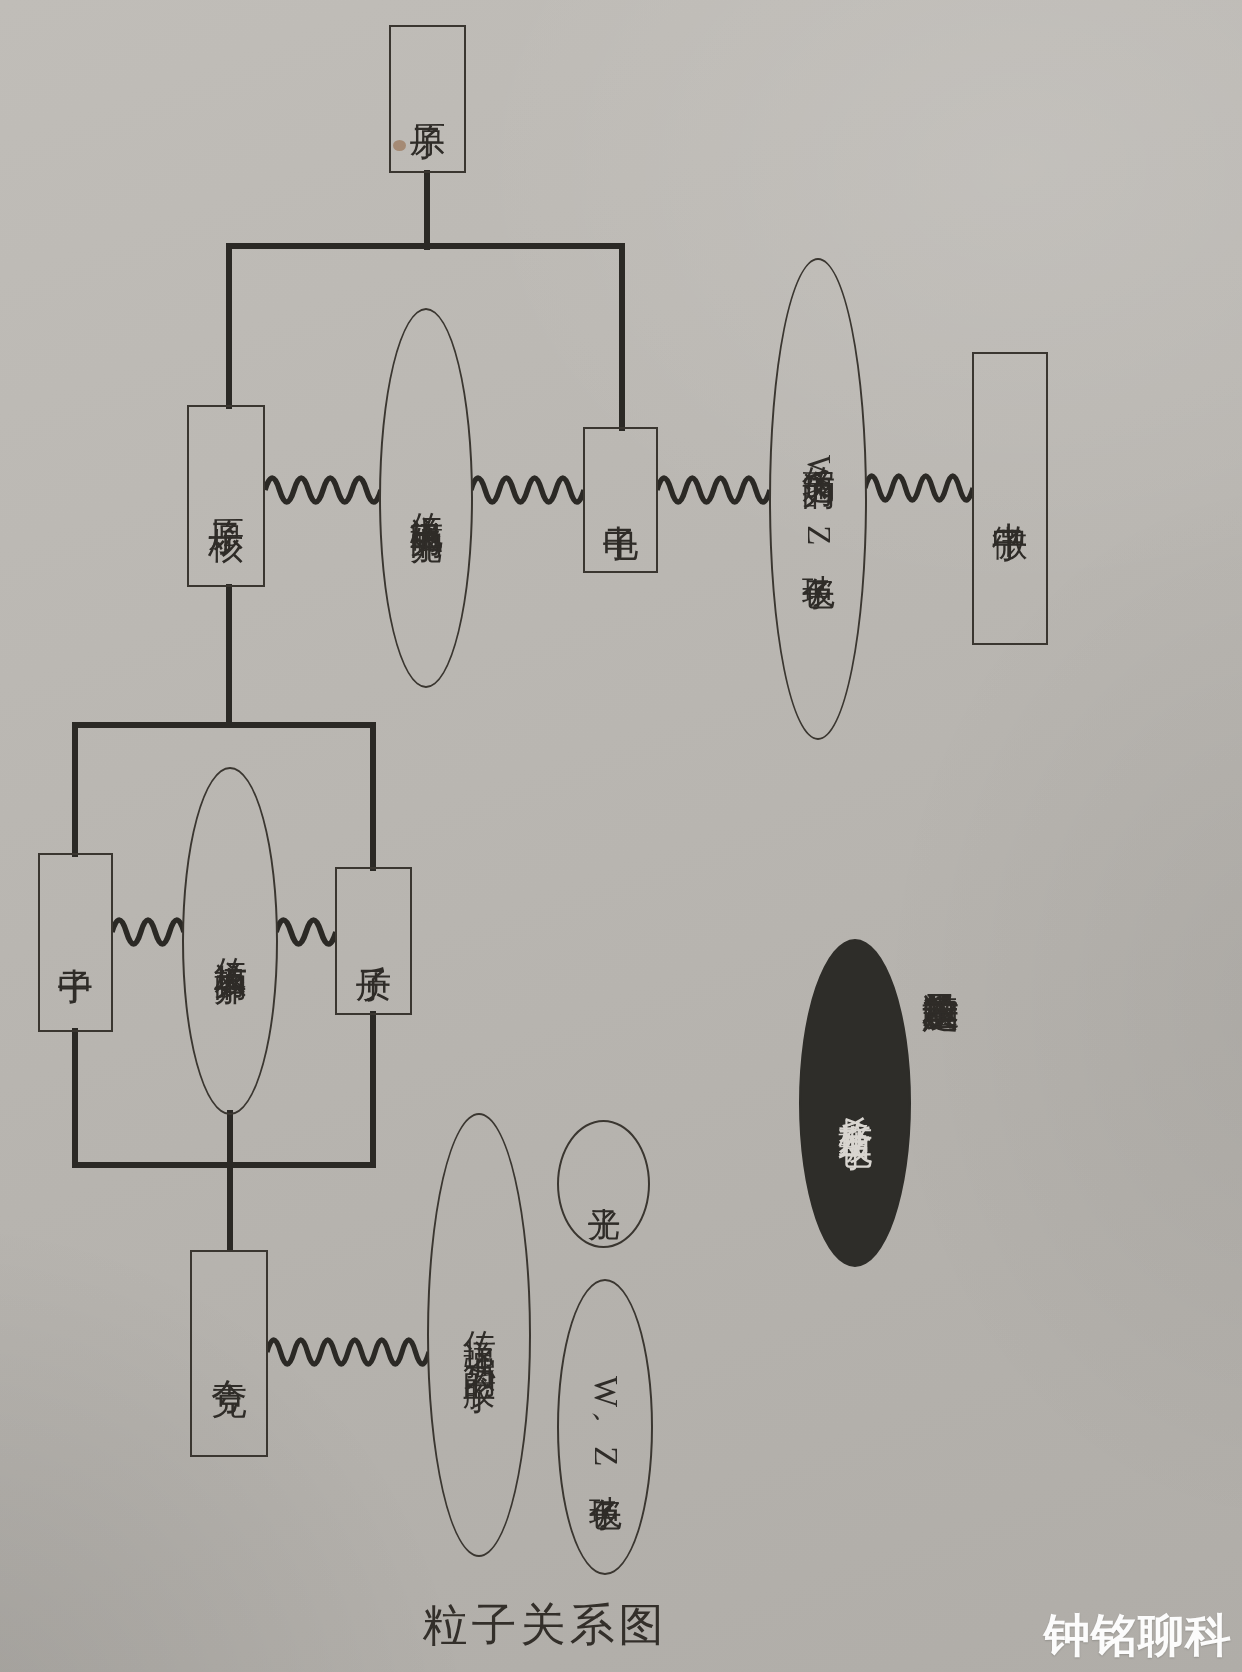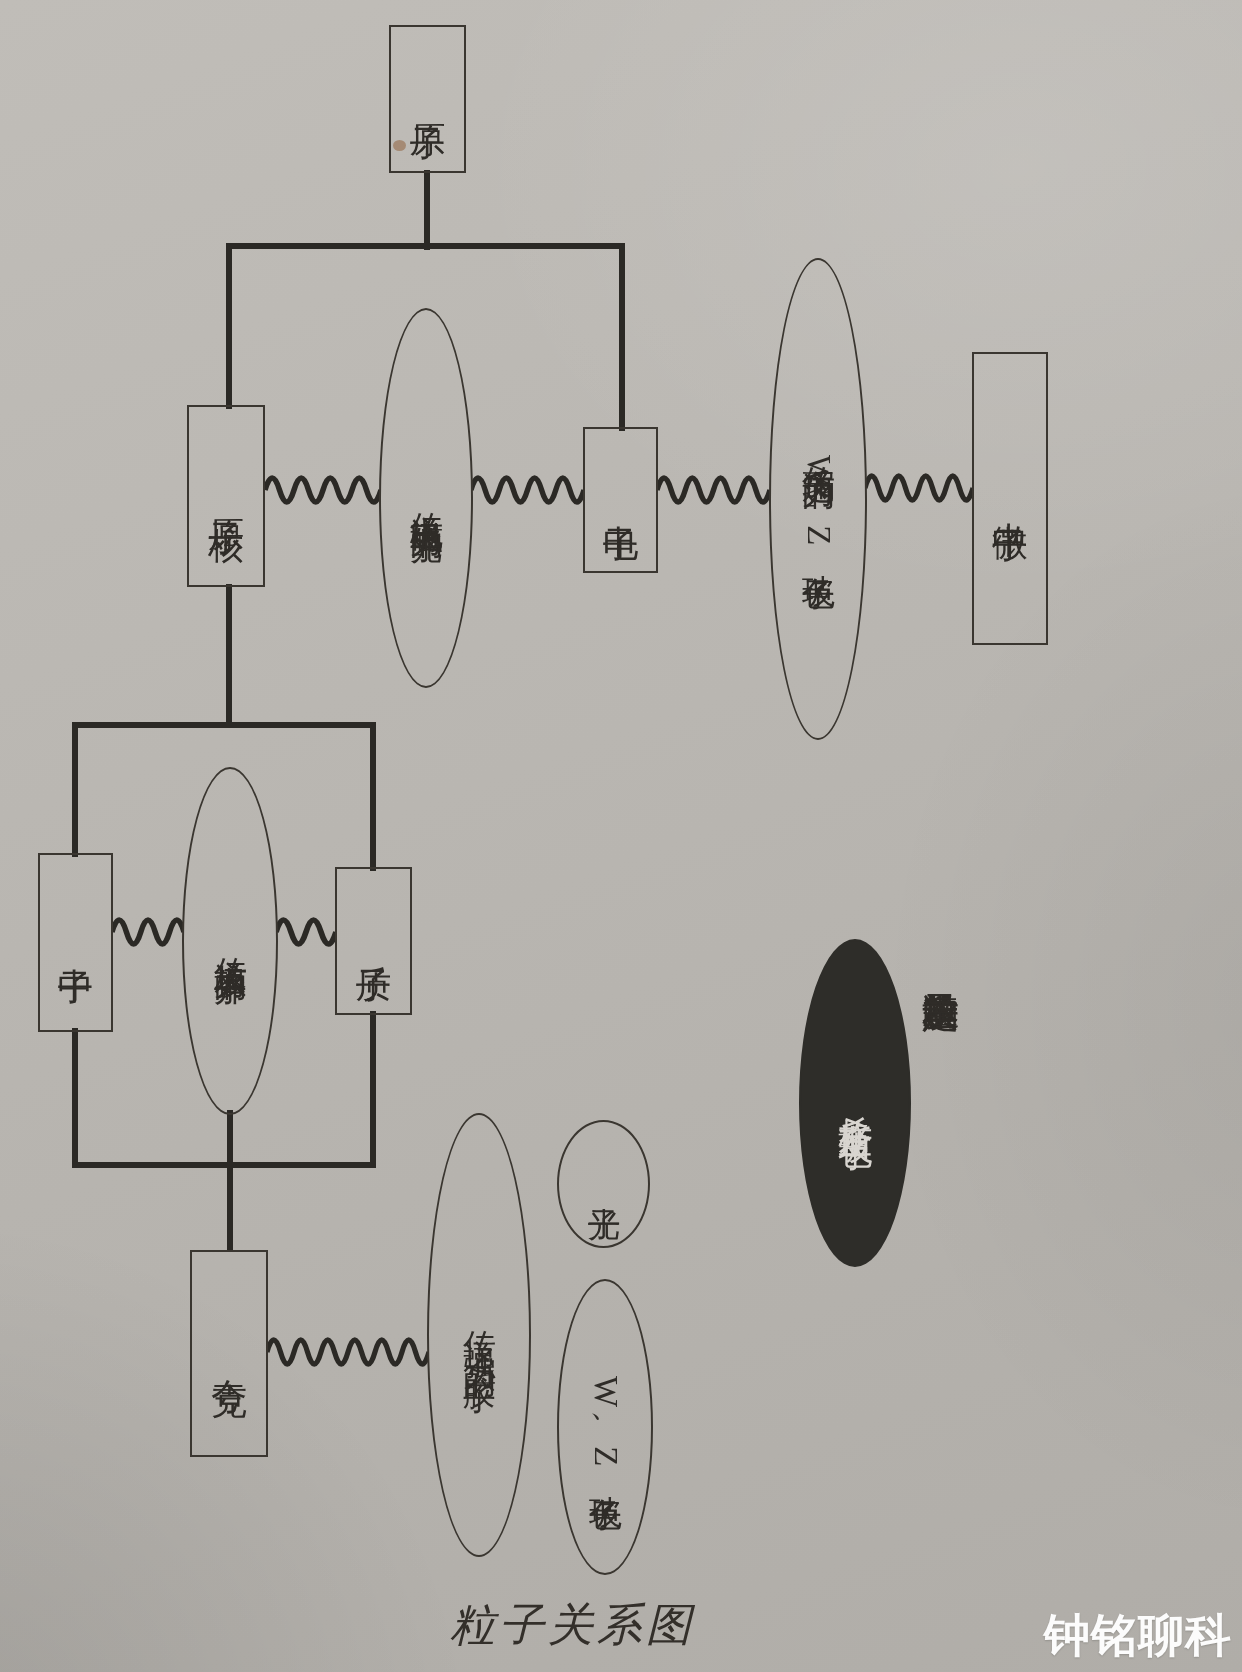--- a/index.html
+++ b/index.html
@@ -27,22 +27,22 @@
   .ellipse span{
     writing-mode:vertical-rl;text-orientation:mixed;line-height:1;
     font-size:33px;letter-spacing:3px;color:#2f2c28;
   }
   .ellipse.higgs{background:#2e2d29;border-color:#2e2d29;}
   .ellipse.higgs span{color:#d8d5d0;font-size:34px;letter-spacing:5px;}
   .ellipse.gluon span{letter-spacing:9px;}
   .line{position:absolute;background:#2b2925;}
   .wave{position:absolute;}
   .caption{
-    position:absolute;left:395px;top:1595px;width:300px;text-align:right;
-    font-size:45px;letter-spacing:4px;color:#332f2a;font-style:italic;
+    position:absolute;left:395px;top:1595px;width:300px;text-align:center;
+    font-size:45px;letter-spacing:4px;color:#332f2a;
   }
   .note{position:absolute;left:922px;top:950px;}
   .note span{
     writing-mode:vertical-rl;text-orientation:mixed;line-height:1;
     font-size:37px;letter-spacing:0px;color:#2f2c28;
   }
   .watermark{
     position:absolute;left:1044px;top:1605px;
     font-family:"Liberation Sans","DejaVu Sans",sans-serif;font-weight:bold;
     font-size:46px;letter-spacing:1px;color:#ffffff;opacity:0.97;

